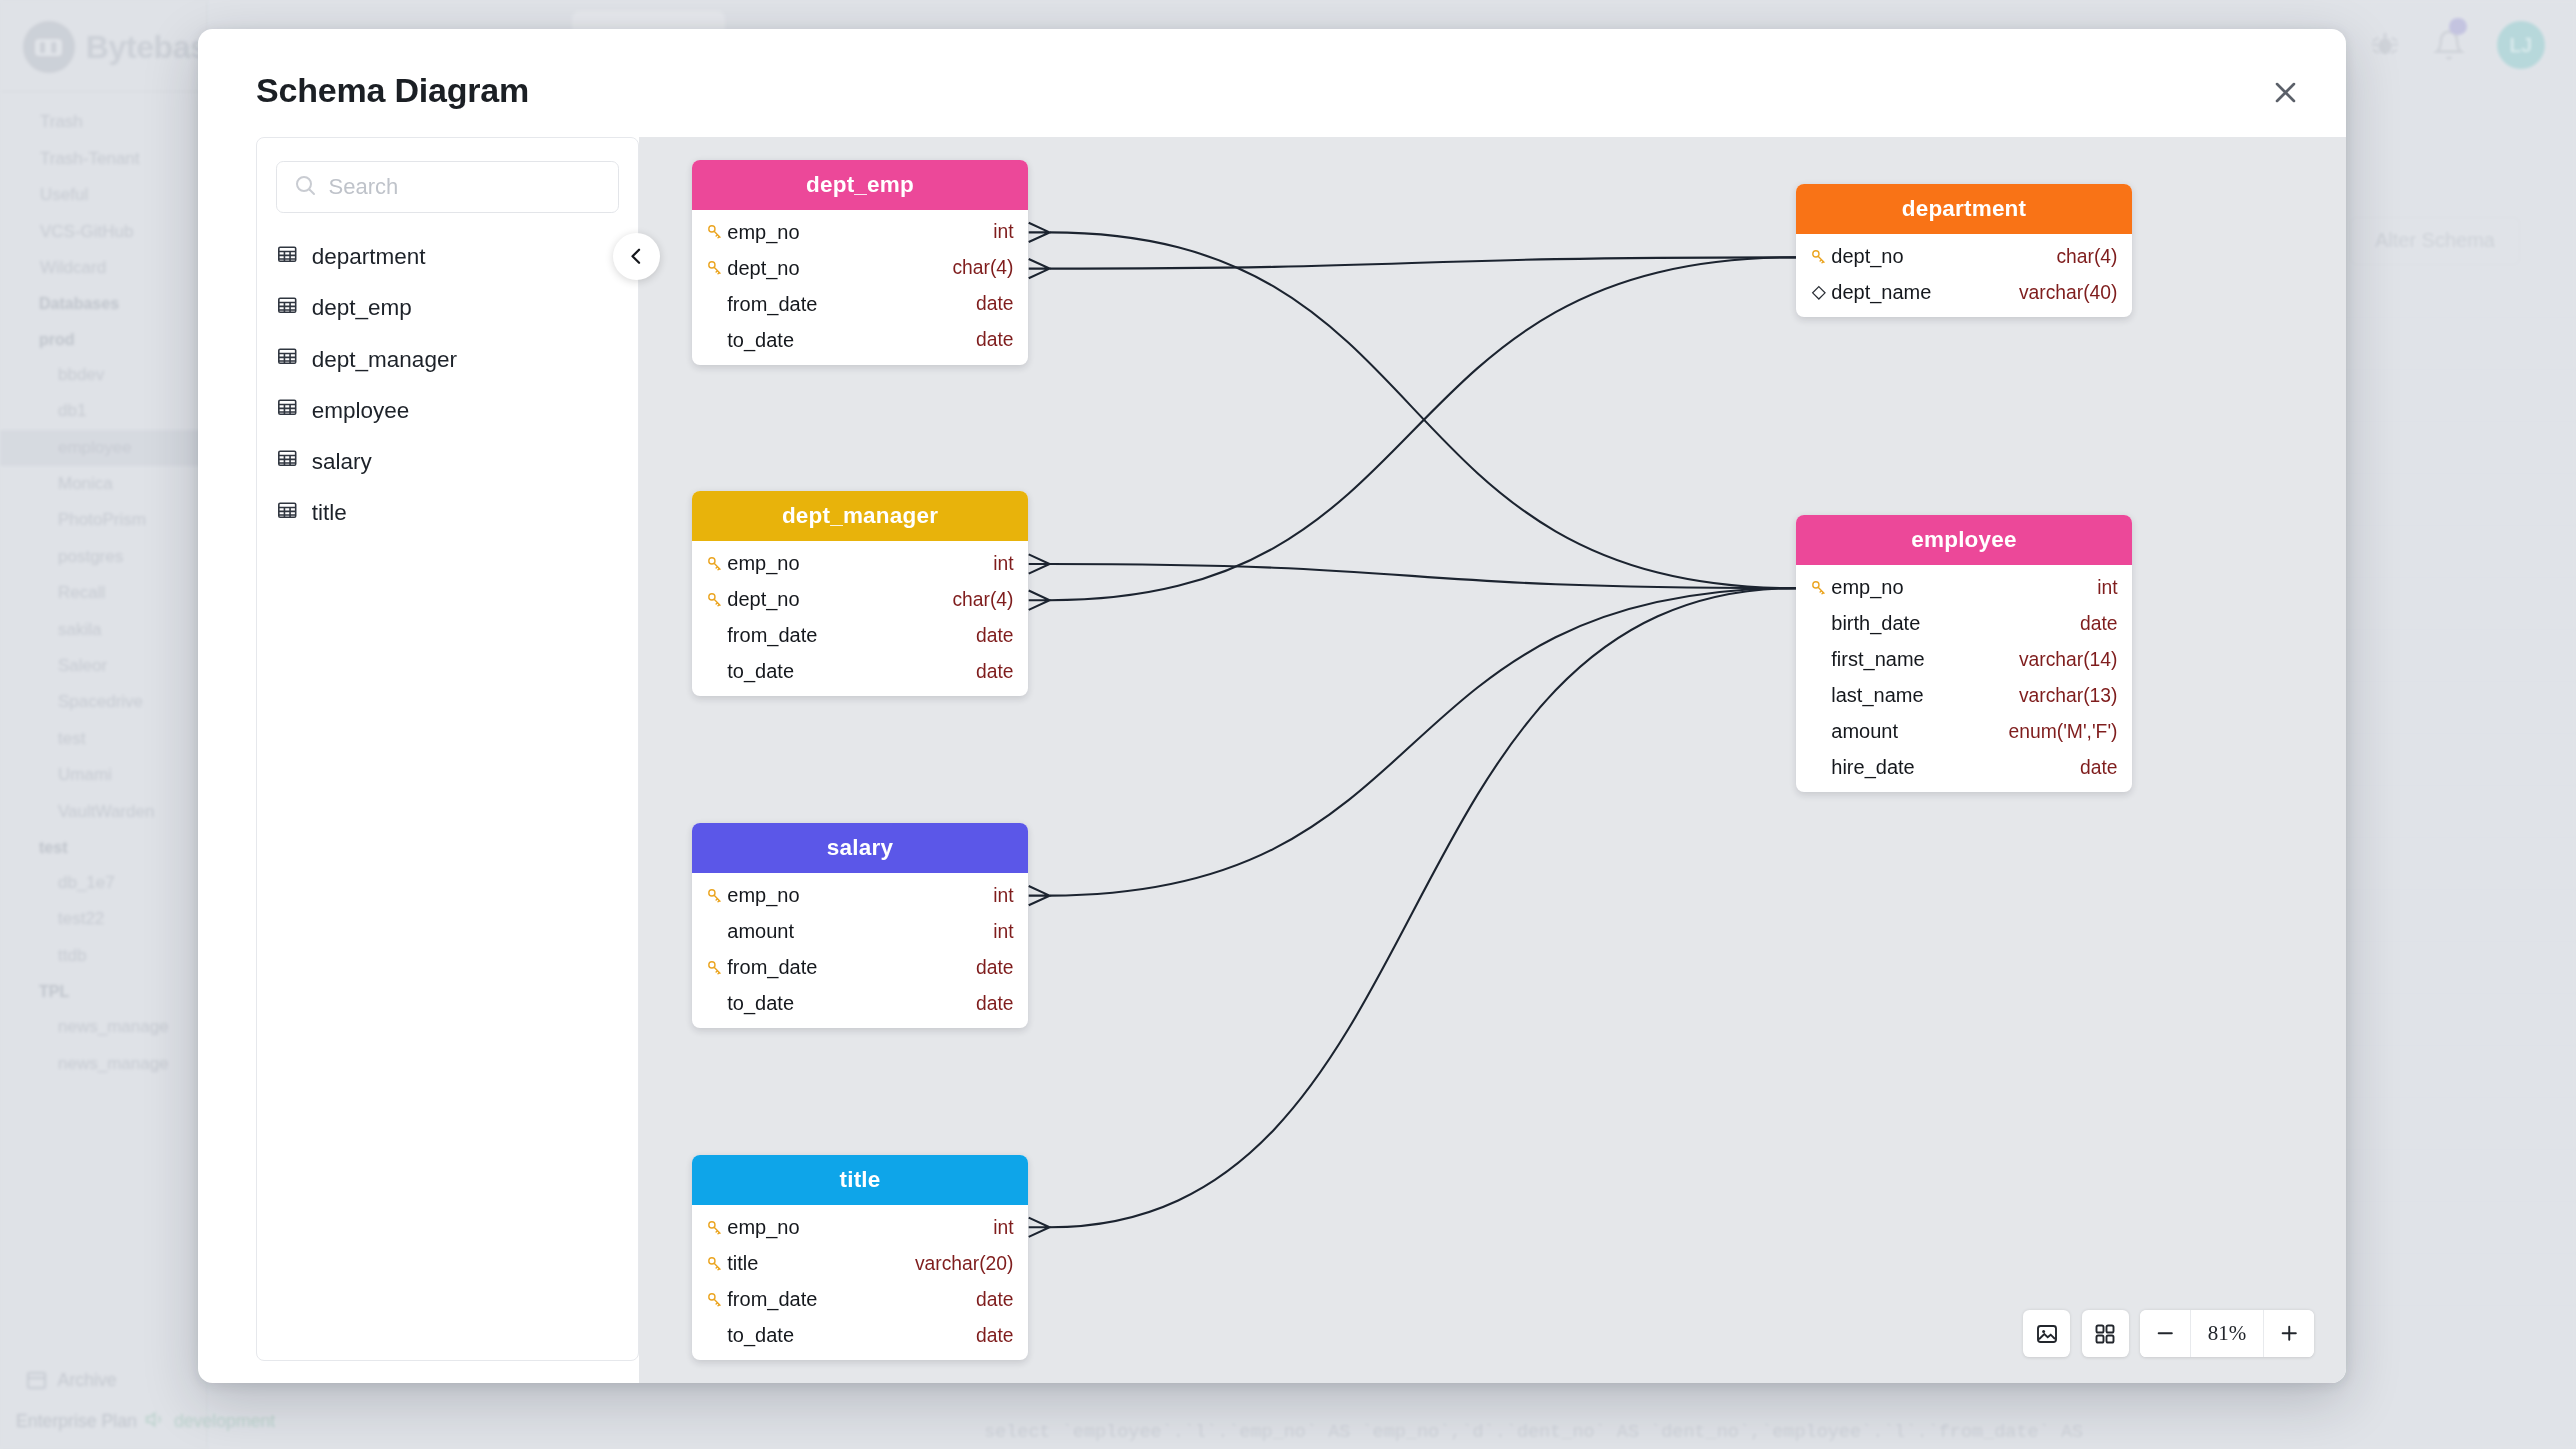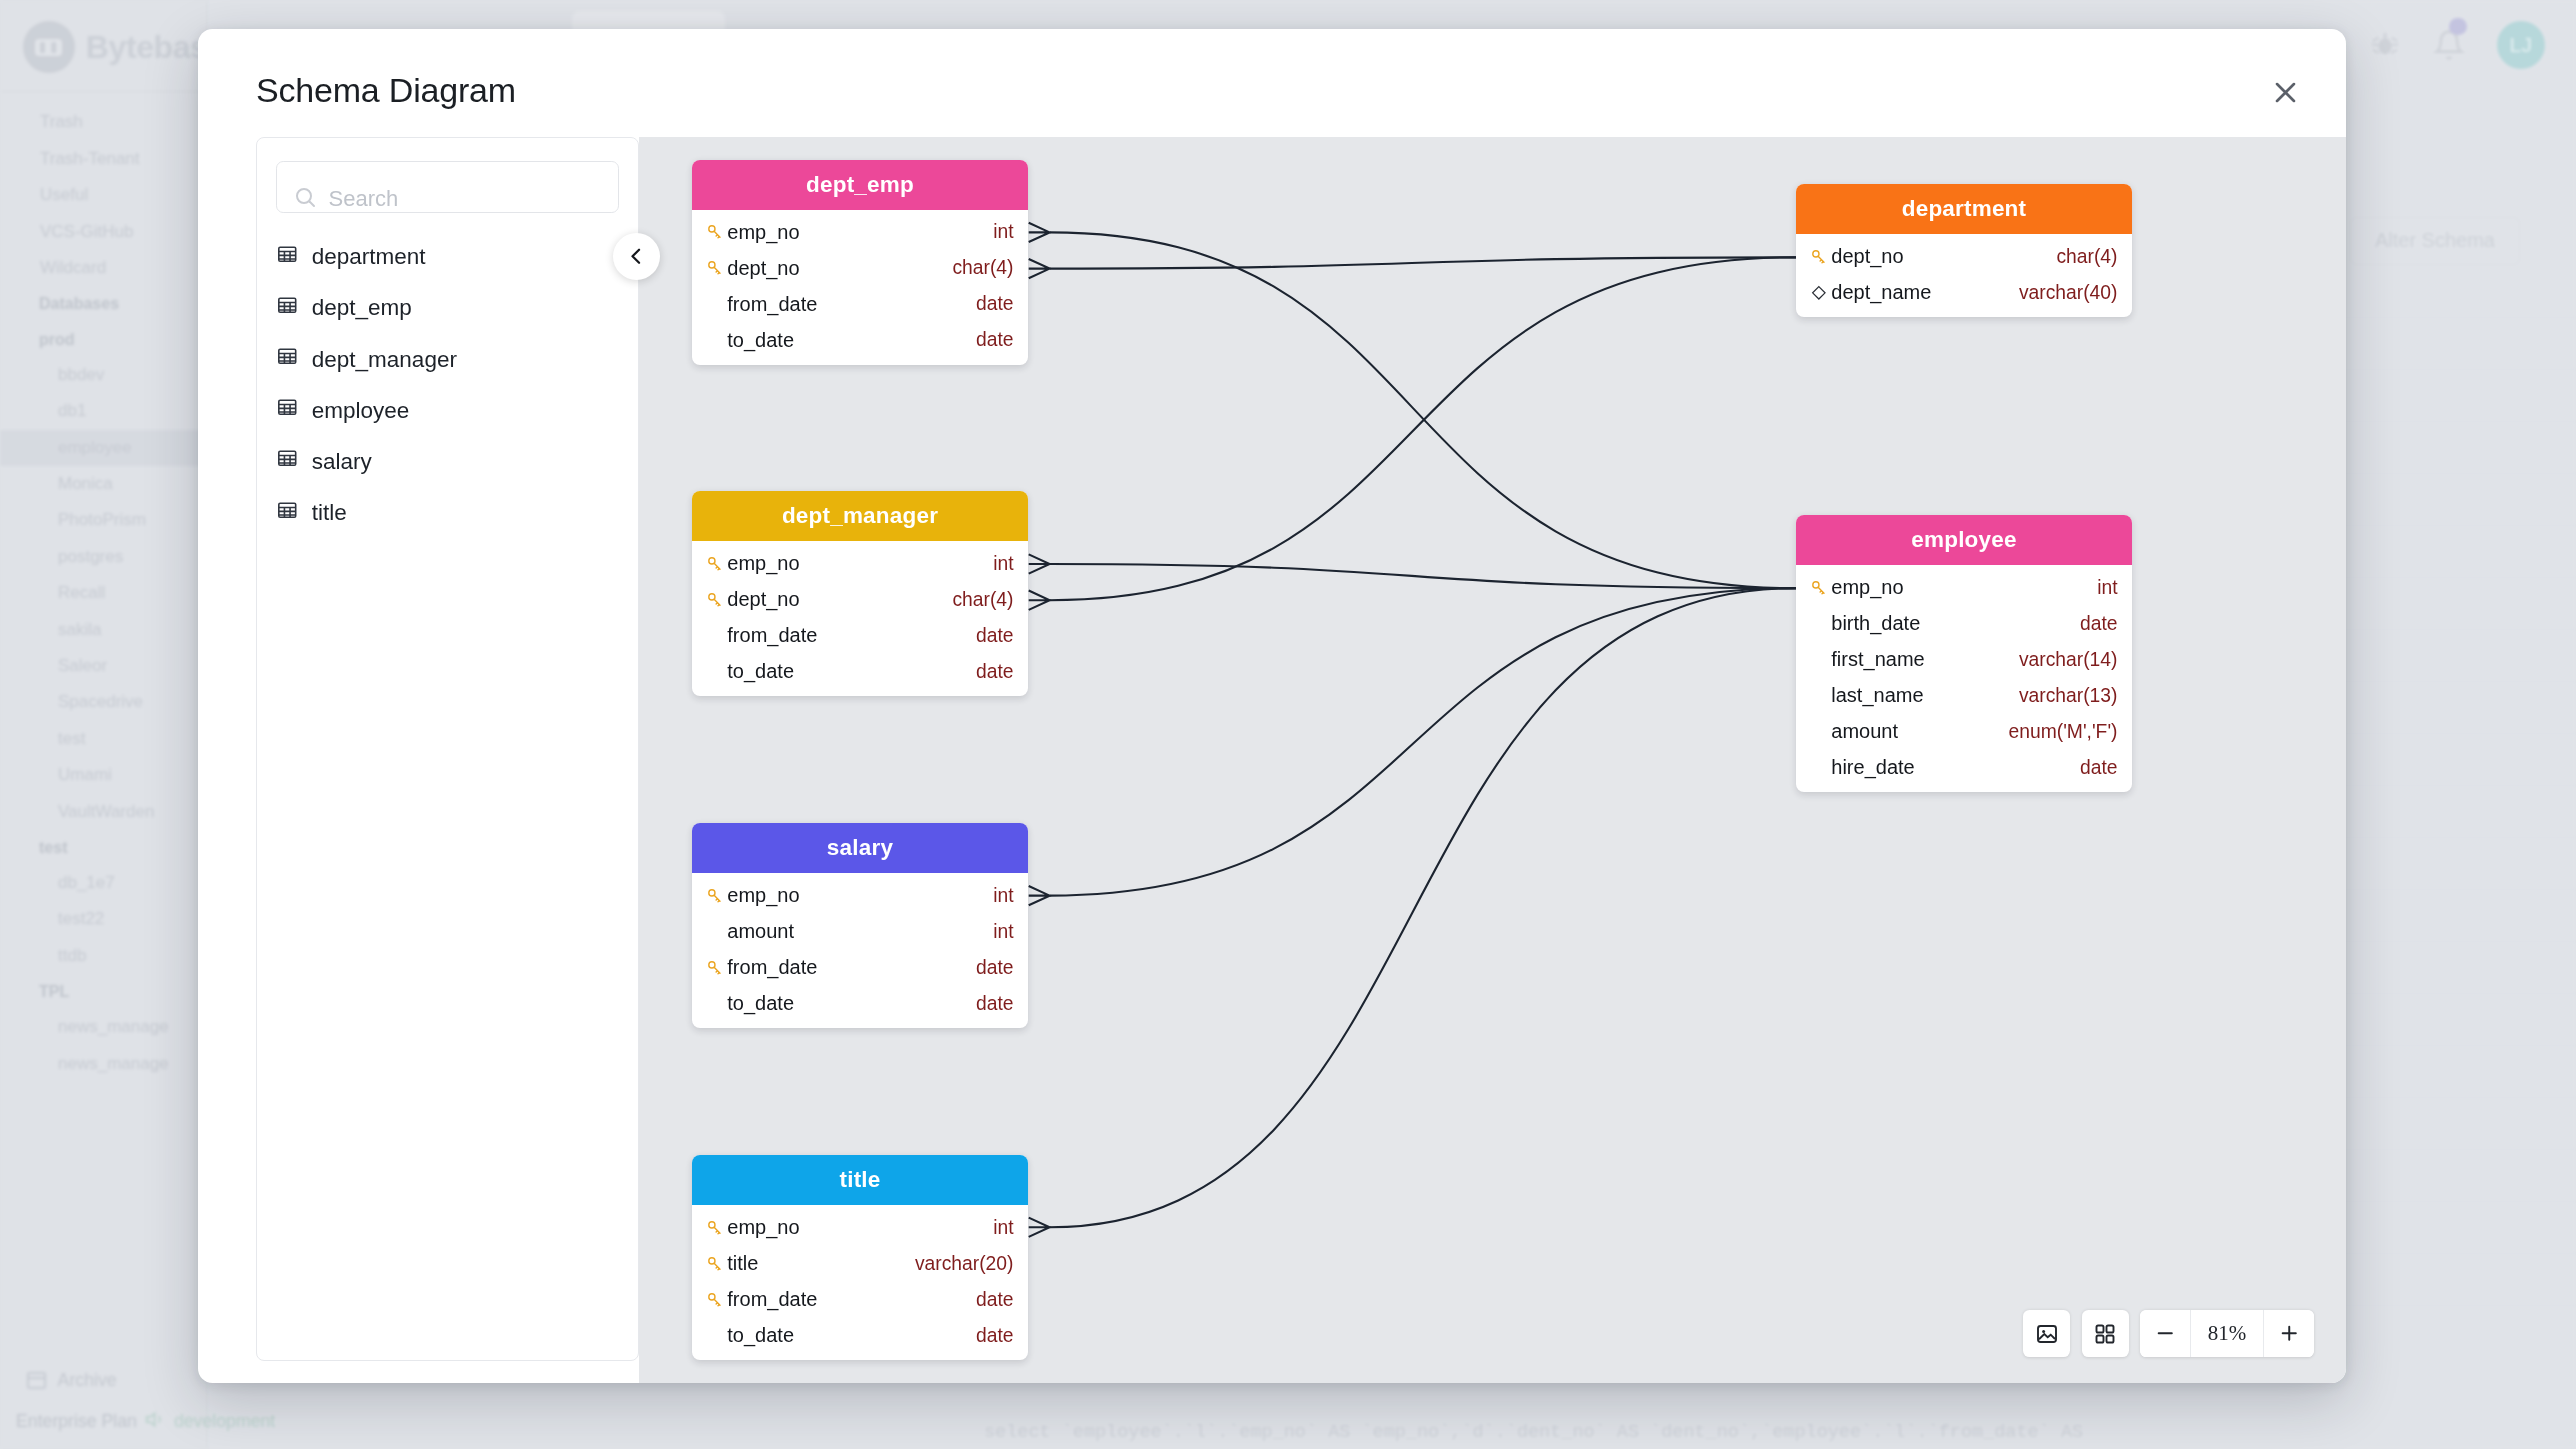--- a/index.html
+++ b/index.html
@@ -109,42 +109,42 @@
   #modal {
     position: absolute;
     left: 198px; top: 29px; width: 2148px; height: 1354px;
     background: #ffffff;
     border-radius: 14.5px;
     box-shadow: 0 17.7px 56px rgba(20,25,40,.20), 0 2.4px 11.3px rgba(20,25,40,.10);
     overflow: hidden;
   }
   #modal-title {
     position: absolute; left: 58px; top: 42px;
-    font-size: 34px; color: #1b1f24; font-weight: 400; letter-spacing: -0.2px;
+    font-size: 34px; color: #1b1f24; font-weight: 700; letter-spacing: -0.2px;
   }
   #close-btn {
     position: absolute; right: 37px; top: 40px;
     width: 47px; height: 47px; border-radius: 6.4px;
     display: flex; align-items: center; justify-content: center;
     color: #5b6069; cursor: pointer; background: transparent; border: none;
   }
   #close-btn svg { width: 29px; height: 29px; }
 
   
   #table-panel {
     position: absolute; left: 58px; top: 108px;
     width: 383px; height: 1224px;
     background: #fff;
     border: 0.8px solid #e6e8ec;
     border-radius: 8px;
   }
   #search-wrap {
     margin: 22.5px 19.3px 0 19.3px; height: 52px;
     border: 0.8px solid #e3e5e9; border-radius: 7.2px;
-    display: flex; align-items: flex-end; gap: 11.3px; padding: 0 16px;
+    display: flex; align-items: center; gap: 11.3px; padding: 0 16px;
   }
   #search-wrap svg { width: 24px; height: 24px; color: #c9ccd2; flex: none; }
   #search-input {
     border: none; outline: none; background: transparent;
     font-size: 22px; color: #2b2f36; width: 100%;
     font-family: "Liberation Sans", sans-serif;
   }
   #search-input::placeholder { color: #bfc3ca; }
   #table-list { margin-top: 19.3px; }
   .tbl-item {

